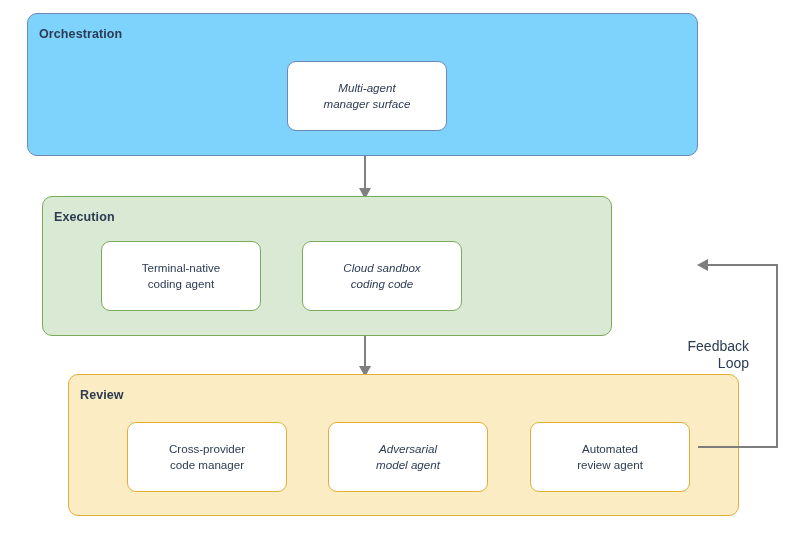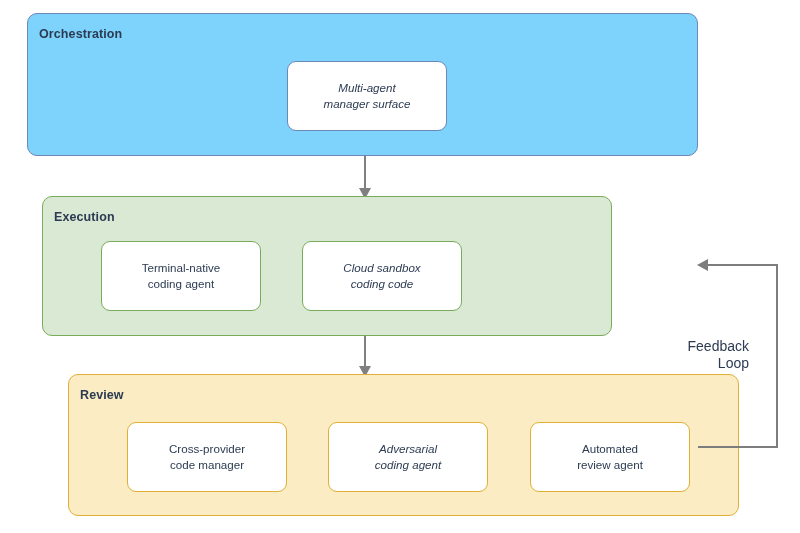--- a/index.html
+++ b/index.html
@@ -181,21 +181,21 @@
 
   <div class="layer layer-review">
     <div class="layer-title">Review</div>
     <div class="nodes">
       <div class="node col0">
         <span class="node-label">Cross-provider
 code manager</span>
       </div>
       <div class="node col1">
         <span class="node-label">Adversarial
-coding agent</span>
+model agent</span>
       </div>
       <div class="node col2">
         <span class="node-label">Automated
 review agent</span>
       </div>
     </div>
   </div>
 
   <div class="fb-line fb-bot"></div>
   <div class="fb-line fb-vert"></div>

